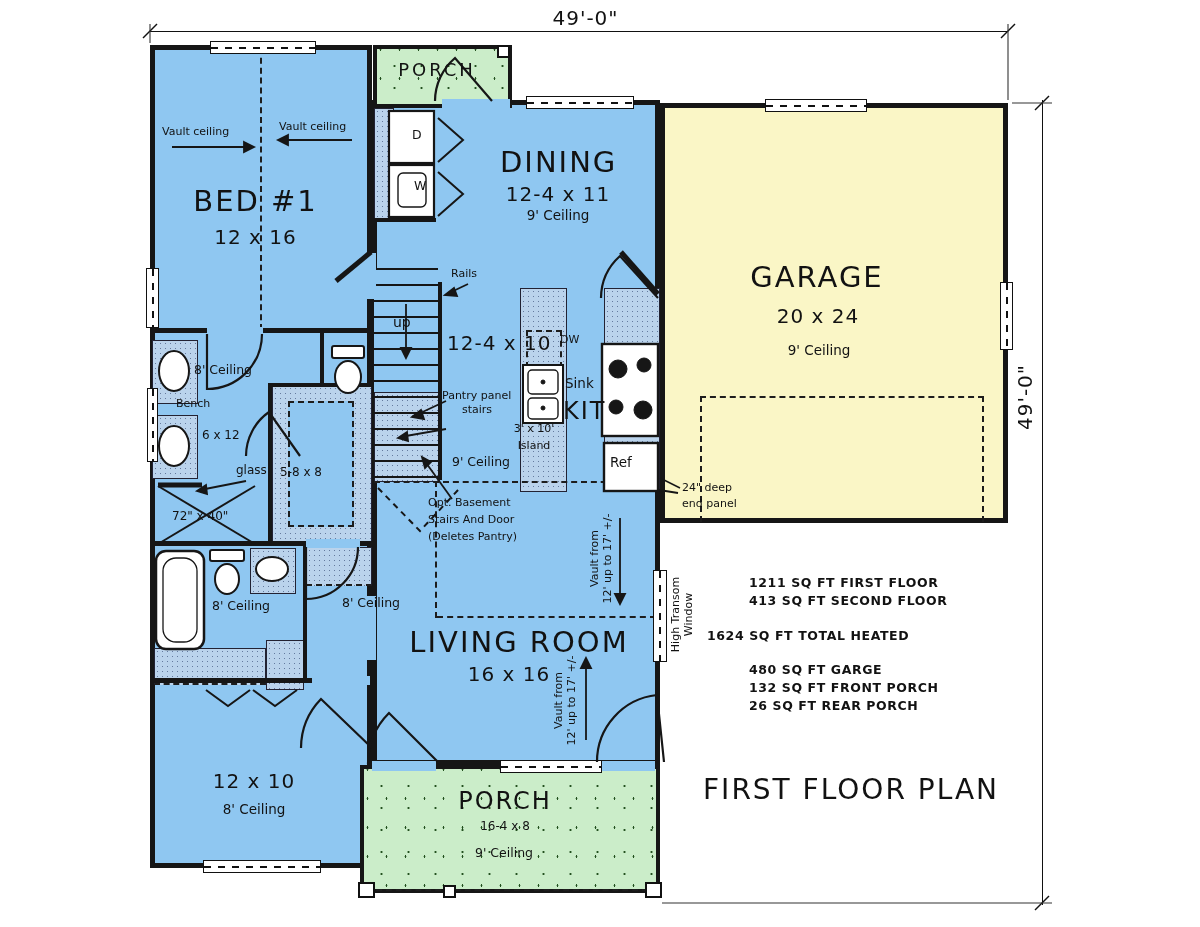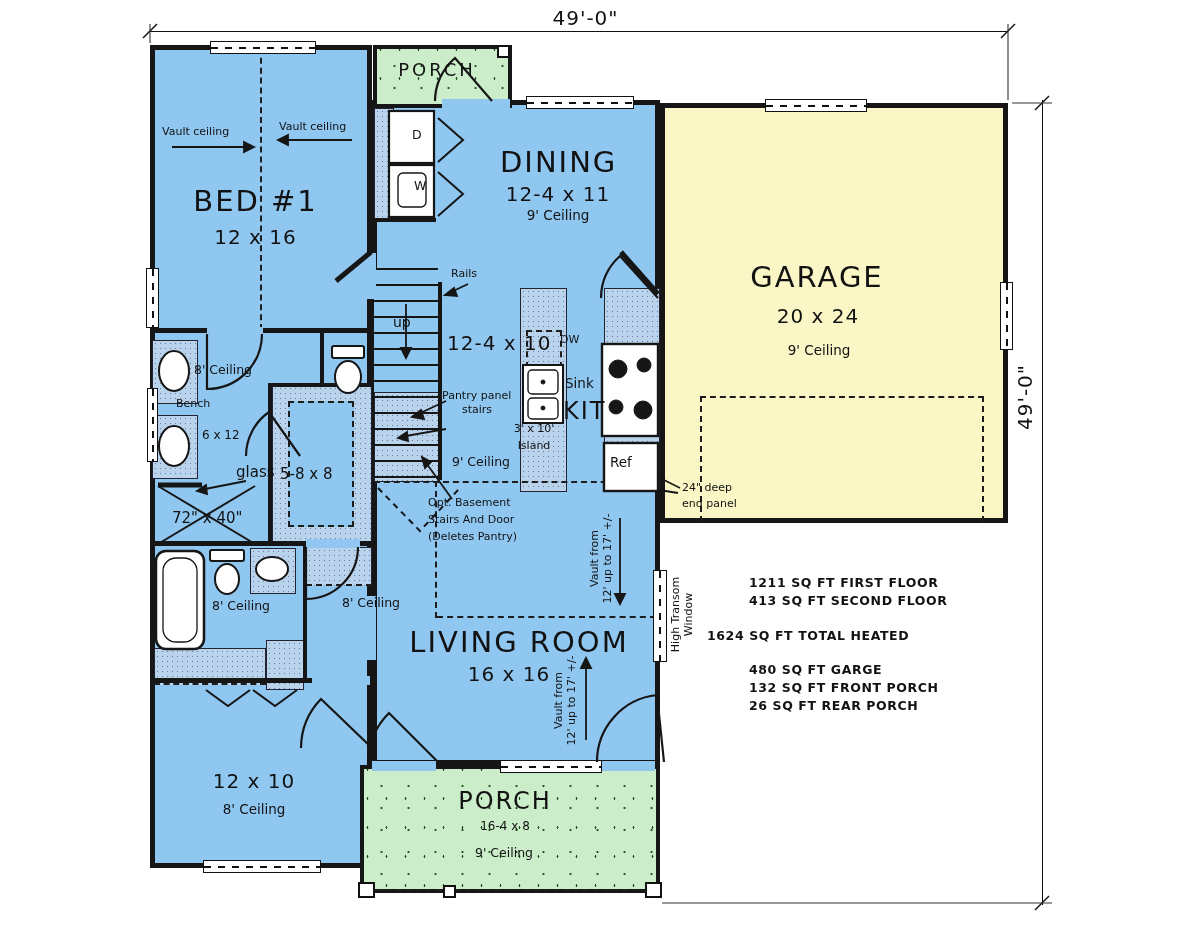--- a/index.html
+++ b/index.html
@@ -33,21 +33,21 @@
   .dashv{position:absolute;border-left:2px dashed #1d1d1d;z-index:4}
   .dashh{position:absolute;border-top:2px dashed #1d1d1d;z-index:4}
   .dashbox{position:absolute;border:2px dashed #1d1d1d;z-index:4}
   .lbl{position:absolute;color:#121212;white-space:nowrap;z-index:8;line-height:1.15}
   .ctr{text-align:center}
   .t30{font-size:29px;letter-spacing:2px}
   .t24{font-size:24px;letter-spacing:2px}
   .t21{font-size:20px;letter-spacing:1px}
   .t18{font-size:18px;letter-spacing:3px}
   .t16{font-size:12px}
-  .t15{font-size:15px}
+  .t15{font-size:12px}
   .t14{font-size:13.5px}
   .t13{font-size:12.5px}
   .t12{font-size:11px}
   .t11{font-size:11px}
   .t8{font-size:14px}
   .stat{font-size:12.5px;letter-spacing:.6px;font-weight:bold}
   .rot{transform:rotate(-90deg);transform-origin:0 0}
   .stairs-treads{position:absolute;z-index:3;
      background-image:repeating-linear-gradient(to bottom,#161616 0 2px,transparent 2px 16px)}
   .post{position:absolute;background:#fff;border:2px solid #111;z-index:7;box-sizing:border-box}
@@ -297,14 +297,15 @@
   <div class="lbl t16 ctr" style="left:453px;top:820px;width:104px">16-4 x 8</div>
   <div class="lbl t13 ctr" style="left:459px;top:846px;width:90px">9' Ceiling</div>
 
   <div class="lbl stat" style="left:749px;top:576px">1211 SQ FT FIRST FLOOR</div>
   <div class="lbl stat" style="left:749px;top:594px">413 SQ FT SECOND FLOOR</div>
   <div class="lbl stat" style="left:707px;top:629px">1624 SQ FT TOTAL HEATED</div>
   <div class="lbl stat" style="left:749px;top:663px">480 SQ FT GARGE</div>
   <div class="lbl stat" style="left:749px;top:681px">132 SQ FT FRONT PORCH</div>
   <div class="lbl stat" style="left:749px;top:699px">26 SQ FT REAR PORCH</div>
 
+  <div class="lbl t30 ctr" style="left:700px;top:774px;width:302px;font-size:28px">FIRST FLOOR PLAN</div>
 
 </div>
 
 </body></html>

